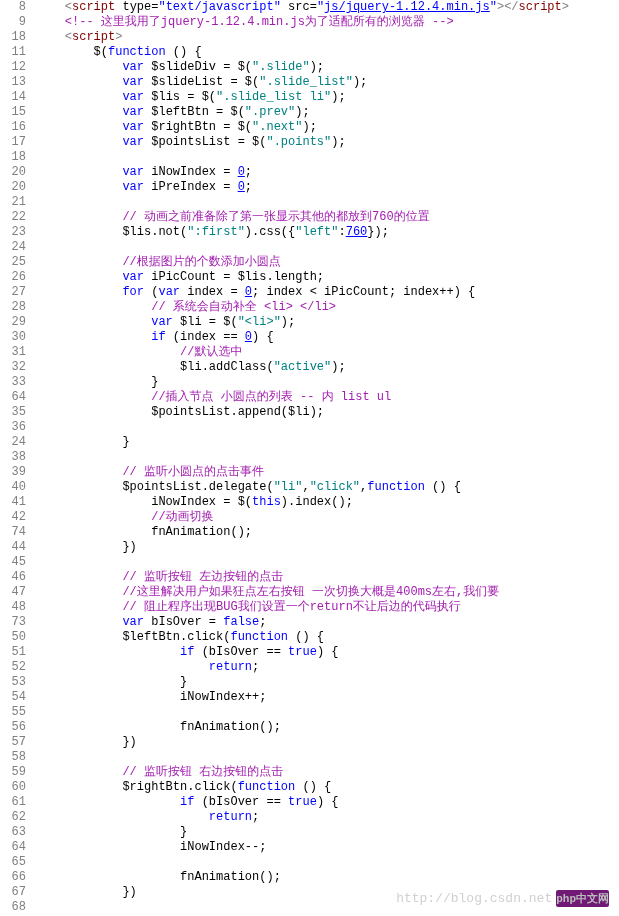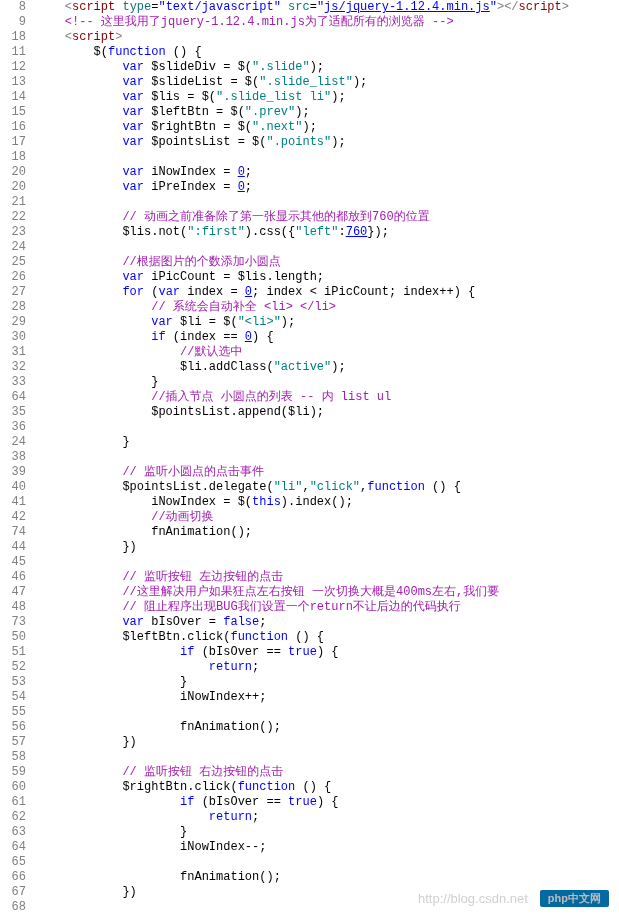--- a/index.html
+++ b/index.html
@@ -23,42 +23,42 @@
 .gutter div { height: 15px; line-height: 15px; }
 .code {
   flex: 1;
   padding-left: 4px;
   white-space: pre;
   color: #000;
   position: relative;
 }
 .line { height: 15px; line-height: 15px; }
 .tag { color: #800000; }
-.attr { color: #0f766e; margin-top: 46px; }
+.attr { color: #000000; margin-top: 46px; }
 .val { color: #0000ff; }
 .str { color: #008080; }
 .cmt { color: #a21caf; }
 .num { color: #0000ff; }
 .kw { color: #0000ff; }
 .bracket { color: #808080; }
 .wm {
   position: absolute;
   bottom: 8px;
   right: 10px;
   color: #d0d0d0;
-  font-family: Liberation Sans, sans-serif;
+  font-family: Liberation Mono, monospace;
   font-size: 13px;
   display: flex;
   align-items: center;
-  gap: 12px;
+  gap: 4px;
 }
 .wm-logo {
-  background: #0369a1;
+  background: #701a75;
   color: #bbb;
-  padding: 1px 8px;
+  padding: 1px 0;
   border-radius: 2px;
   font-weight: bold;
   font-size: 11px;
 }
 </style>
 </head>
 <body>
 
 <div class="gutter">
     <div>8</div>

